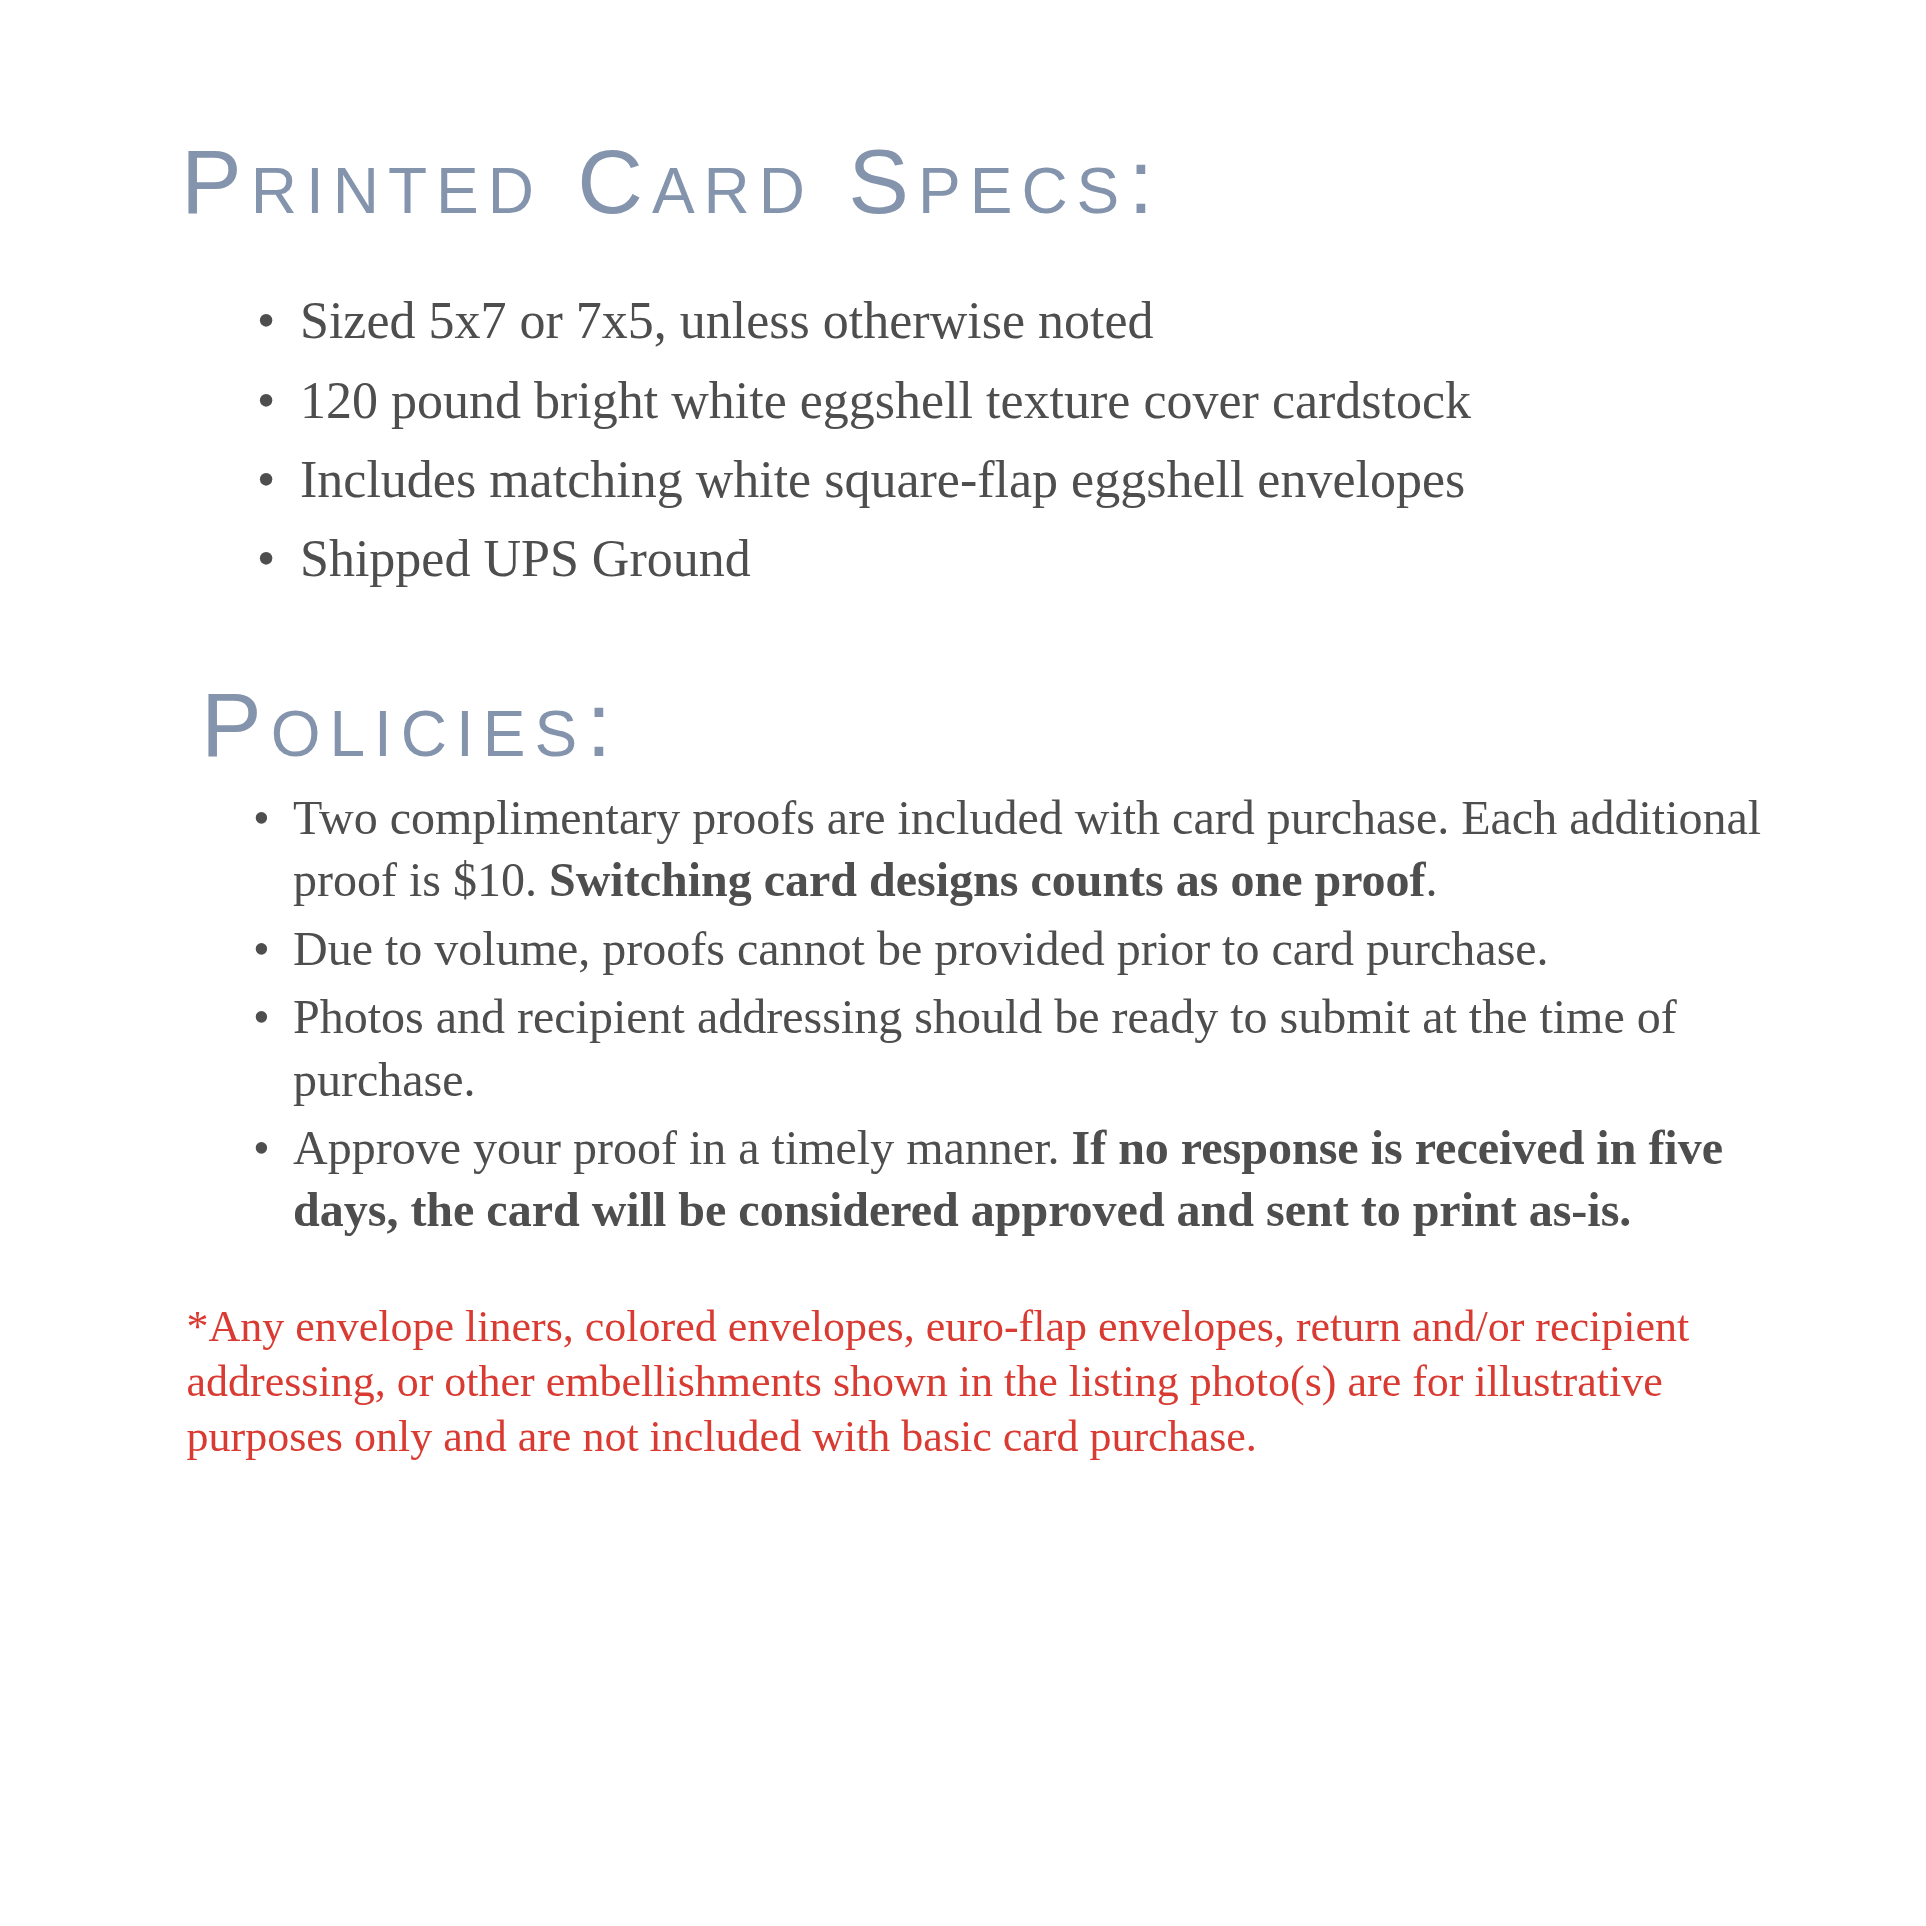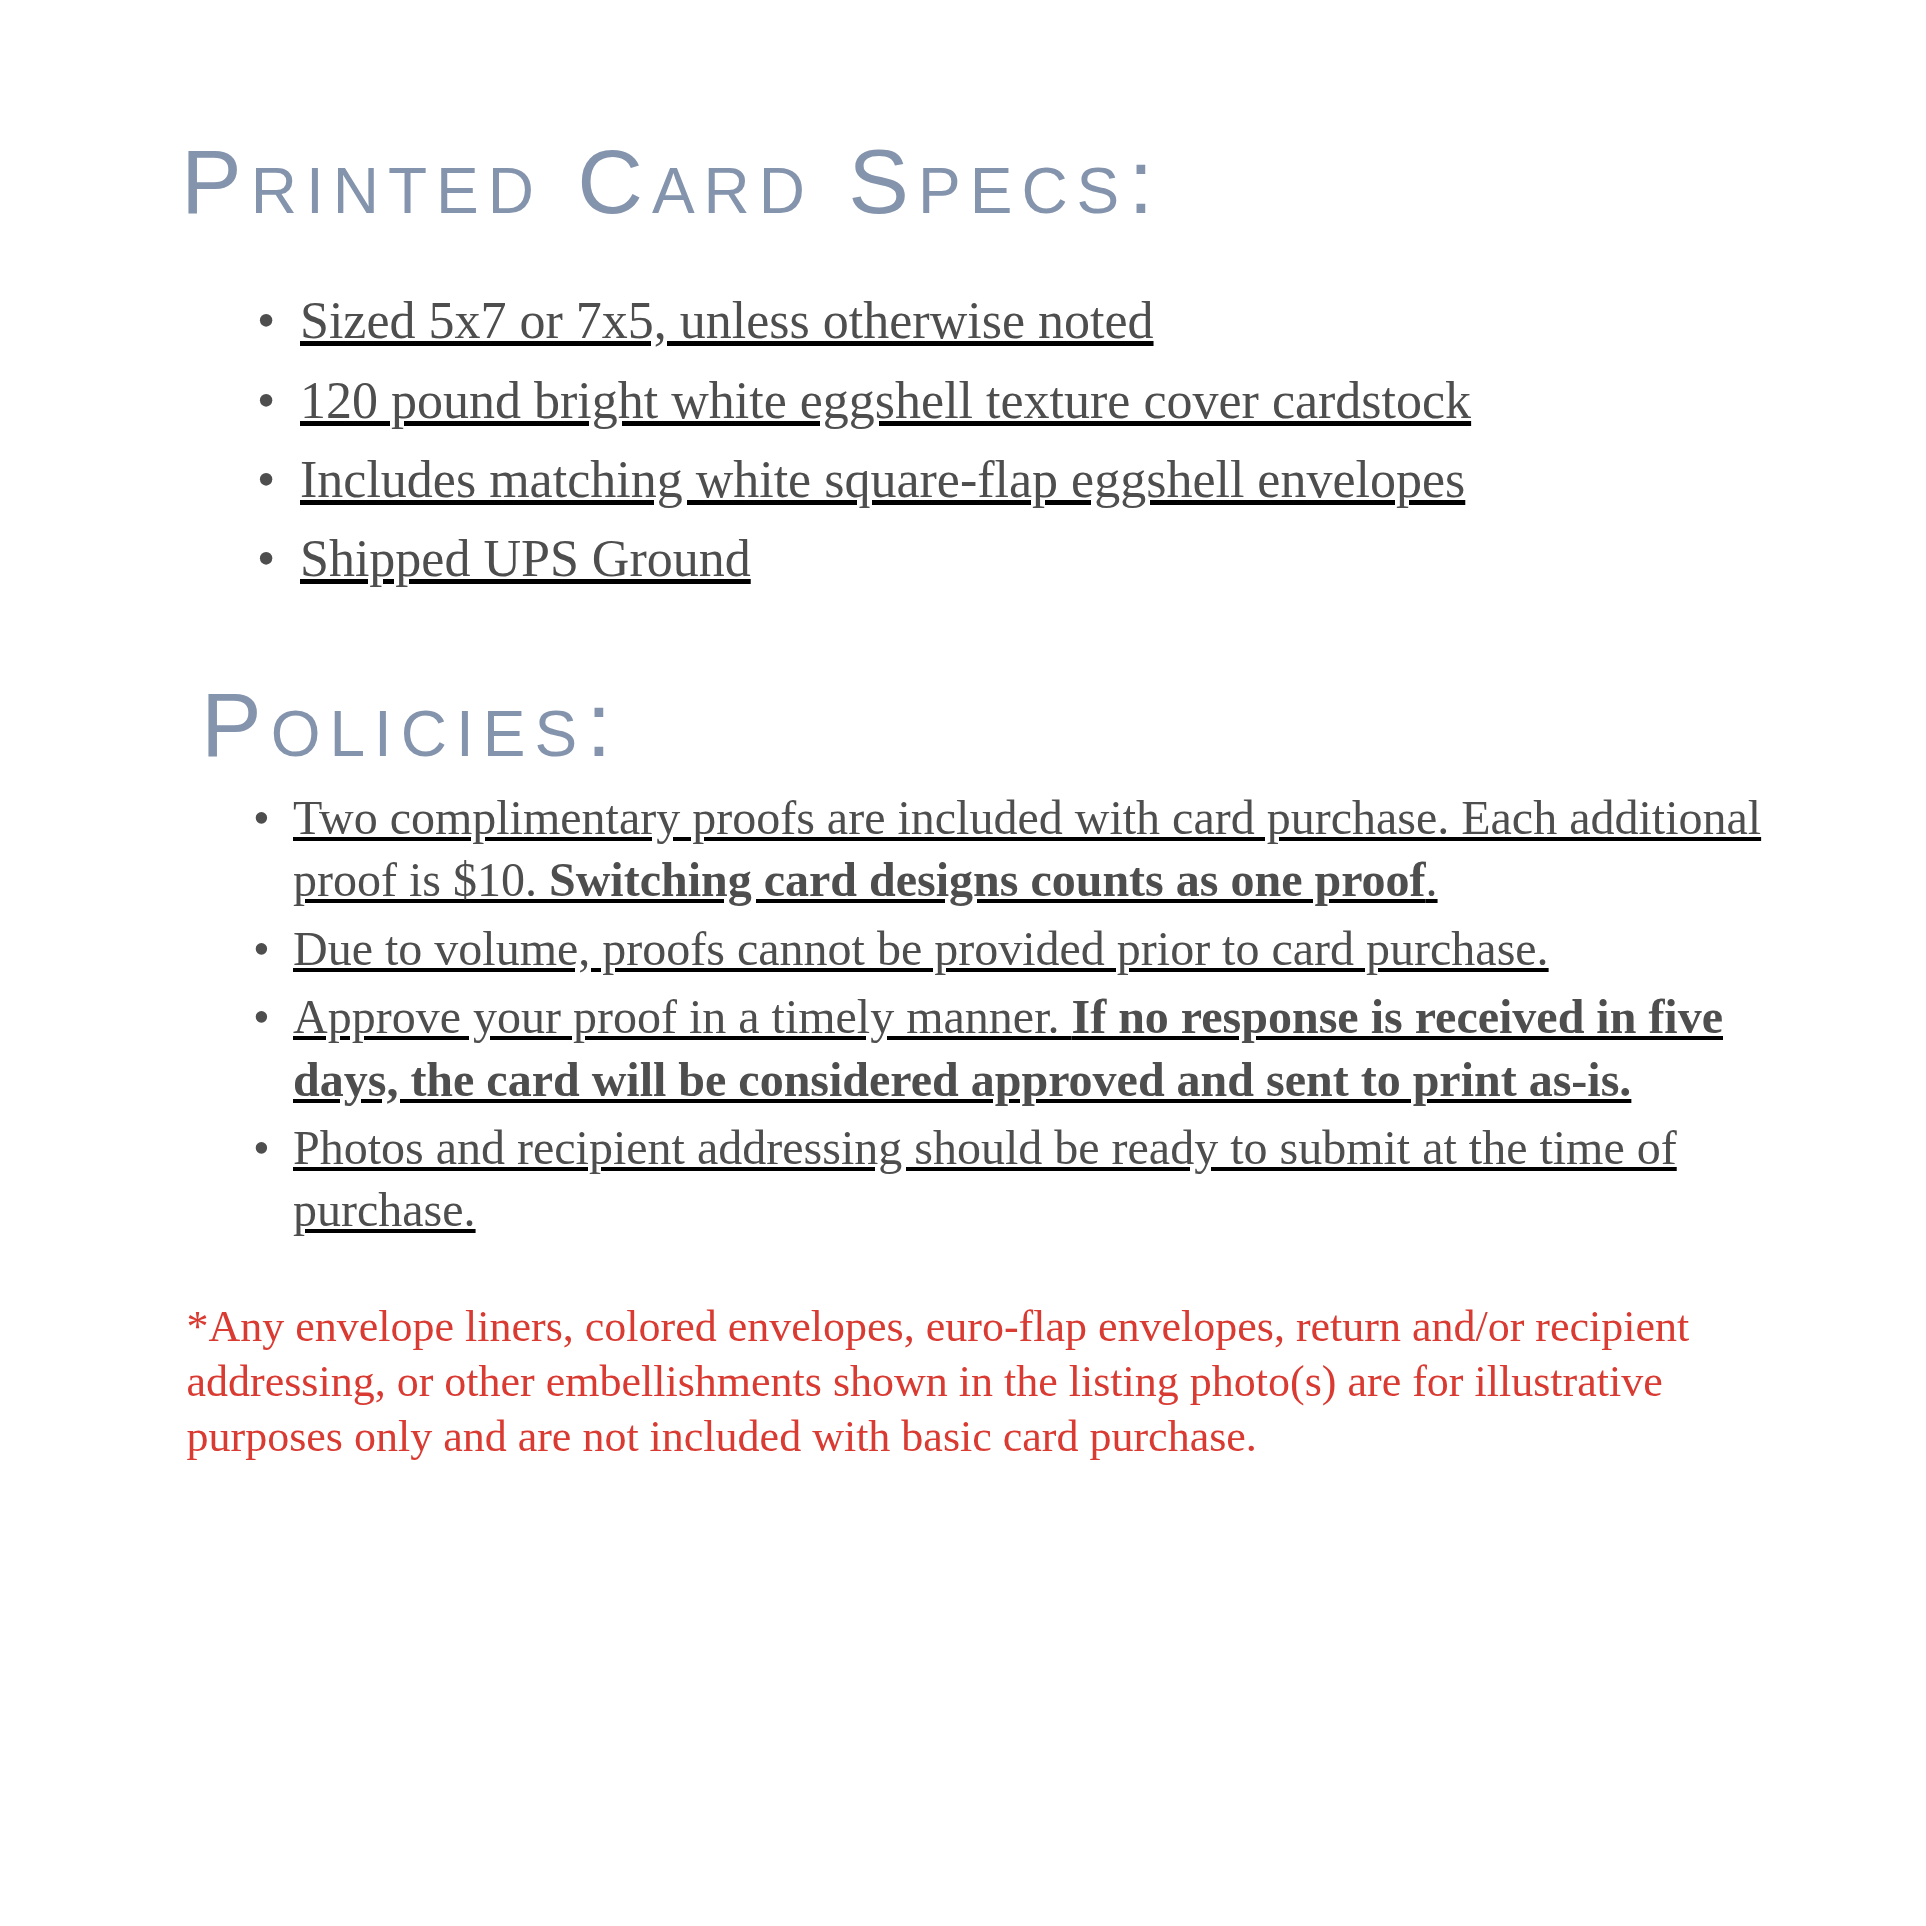--- a/index.html
+++ b/index.html
@@ -28,21 +28,21 @@
     font-weight: 400;
     font-size: 91px;
     line-height: 1.1;
     letter-spacing: 9px;
     color: var(--heading-color);
     white-space: nowrap;
   }
   .heading.specs    { margin: 132px 0 0 181px; }
   .heading.policies { margin: 84px 0 0 201px; }
 
-  ul { list-style: none; text-decoration: underline; }
+  ul { list-style: none; }
 
   .specs-list { margin: 57px 0 0 300px; }
   .specs-list li {
     position: relative;
     font-size: 52px;
     line-height: 1.22;
     color: var(--body-color);
     margin-bottom: 16px;
     white-space: nowrap;
   }
@@ -92,19 +92,19 @@
       <li>120 pound bright white eggshell texture cover cardstock</li>
       <li>Includes matching white square-flap eggshell envelopes</li>
       <li>Shipped UPS Ground</li>
     </ul>
 
   <h2 class="heading policies">Policies:</h2>
 
   <ul class="policies-list" id="policies-list">
       <li><span>Two complimentary proofs are included with card purchase. Each additional proof is $10. </span><span class="bold">Switching card designs counts as one proof</span><span>.</span></li>
       <li><span>Due to volume, proofs cannot be provided prior to card purchase.</span></li>
+      <li><span>Photos and recipient addressing should be ready to submit at the time of purchase.</span></li>
       <li><span>Approve your proof in a timely manner. </span><span class="bold">If no response is received in five days, the card will be considered approved and sent to print as-is.</span></li>
-      <li><span>Photos and recipient addressing should be ready to submit at the time of purchase.</span></li>
     </ul>
 
   <p class="footnote">*Any envelope liners, colored envelopes, euro-flap envelopes, return and/or recipient addressing, or other embellishments shown in the listing photo(s) are for illustrative purposes only and are not included with basic card purchase.</p>
 </main>
 
 
 </body></html>

